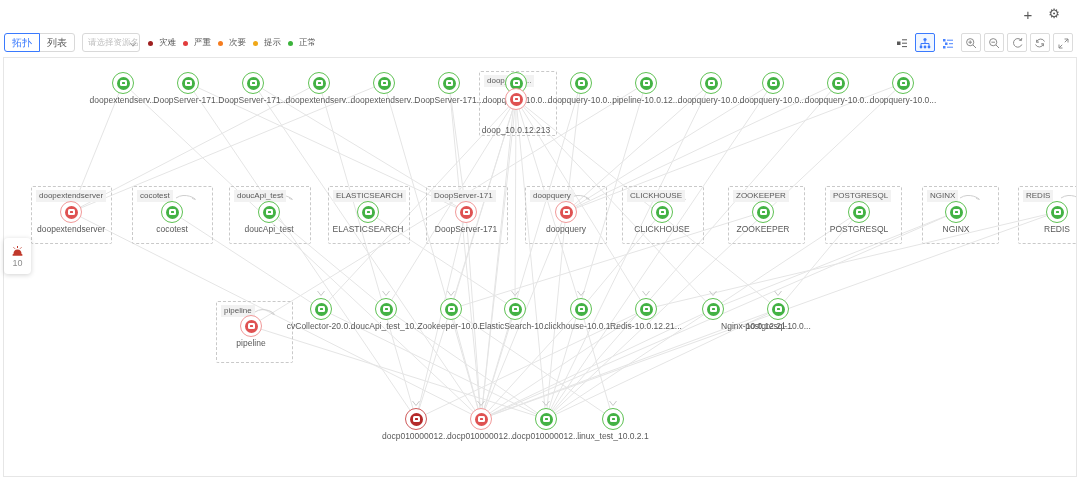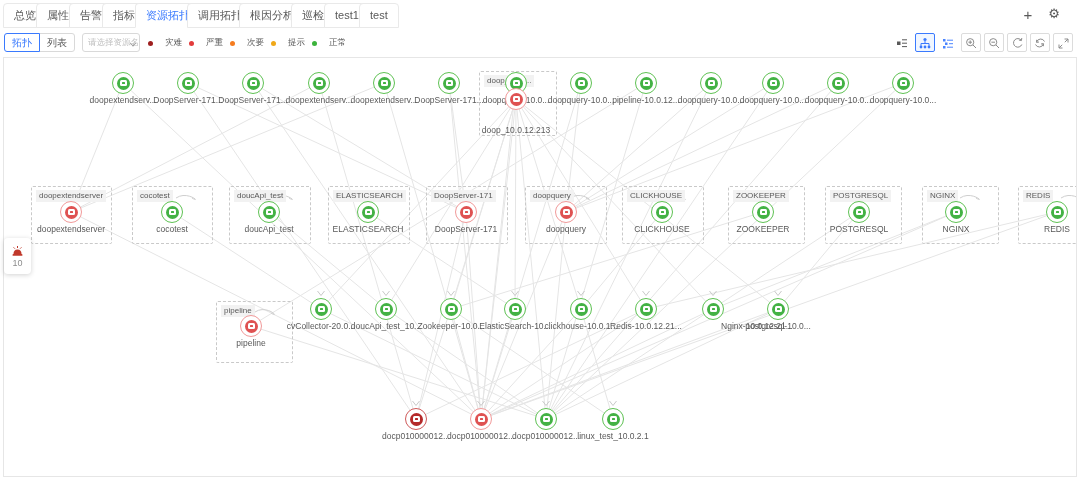--- a/index.html
+++ b/index.html
@@ -21,21 +21,21 @@
   .tbtn { position:absolute; top:2px; height:19px; line-height:17px; text-align:center;
     font-size:10px; border:1px solid #d9d9d9; background:#fff; color:#595959; cursor:pointer; }
   #btn-topology { left:4px; width:36px; border-radius:3px 0 0 3px; color:#3a7afe; border-color:#3a7afe; z-index:1; }
   #btn-list { left:39px; width:36px; border-radius:0 3px 3px 0; }
   #resource-select { position:absolute; left:82px; top:2px; width:58px; height:19px;
     border:1px solid #d9d9d9; border-radius:3px; background:#fff; font-size:8.5px; color:#bfbfbf;
     line-height:17px; padding:0 12px 0 5px; white-space:nowrap; overflow:hidden; cursor:pointer; }
   #resource-select .chev { position:absolute; right:3px; top:6px; width:6px; height:6px;
     border-right:1px solid #999; border-bottom:1px solid #999; transform:rotate(45deg) scale(.8); }
   #legend { position:absolute; left:148px; top:6px; display:flex; gap:7px; }
-  .leg { display:flex; align-items:center; gap:12px; font-size:8.5px; color:#595959; }
+  .leg { display:flex; align-items:center; gap:6px; font-size:8.5px; color:#595959; }
   .leg i { width:5px; height:5px; border-radius:50%; display:inline-block; }
   #view-controls { position:absolute; right:7px; top:2px; display:flex; gap:3px; }
   .vc { width:20px; height:19px; border:1px solid #dcdcdc; border-radius:2px; background:#fff;
     display:flex; align-items:center; justify-content:center; cursor:pointer; }
   .vc.noborder { border-color:transparent; }
   .vc.active { border-color:#3a7afe; background:#f0f6ff; }
 
   
   #canvas { position:absolute; left:3px; top:57px; right:3px; bottom:2px;
     border:1px solid #e6e6e6; background:#fff; overflow:hidden; }
@@ -55,32 +55,20 @@
   #alarm-badge { position:absolute; left:4px; top:238px; width:27px; height:36px; background:#fff;
     border-radius:4px; box-shadow:0 1px 5px rgba(0,0,0,.18); display:flex; flex-direction:column;
     align-items:center; justify-content:center; gap:1px; cursor:pointer; z-index:5; }
   #alarm-count { font-size:9px; color:#8c8c8c; }
 </style>
 </head>
 <body>
 
 <div id="app">
 
-  <div id="tabbar">
-      <div class="tab" style="left: 3px;">总览</div>
-      <div class="tab" style="left: 36px;">属性</div>
-      <div class="tab" style="left: 69px;">告警</div>
-      <div class="tab" style="left: 102px;">指标</div>
-      <div class="tab active" style="left: 135px;">资源拓扑</div>
-      <div class="tab" style="left: 187px;">调用拓扑</div>
-      <div class="tab" style="left: 239px;">根因分析</div>
-      <div class="tab" style="left: 291px;">巡检</div>
-      <div class="tab" style="left: 324px;">test1</div>
-      <div class="tab" style="left: 359px;">test</div>
-    </div>
   <div id="win-plus">+</div>
   <div id="win-gear">⚙</div>
 
   <div id="toolbar">
     <div id="btn-topology" class="tbtn">拓扑</div>
     <div id="btn-list" class="tbtn">列表</div>
     <div id="resource-select">
       <span>请选择资源名称</span>
       <span class="chev"></span>
     </div>

